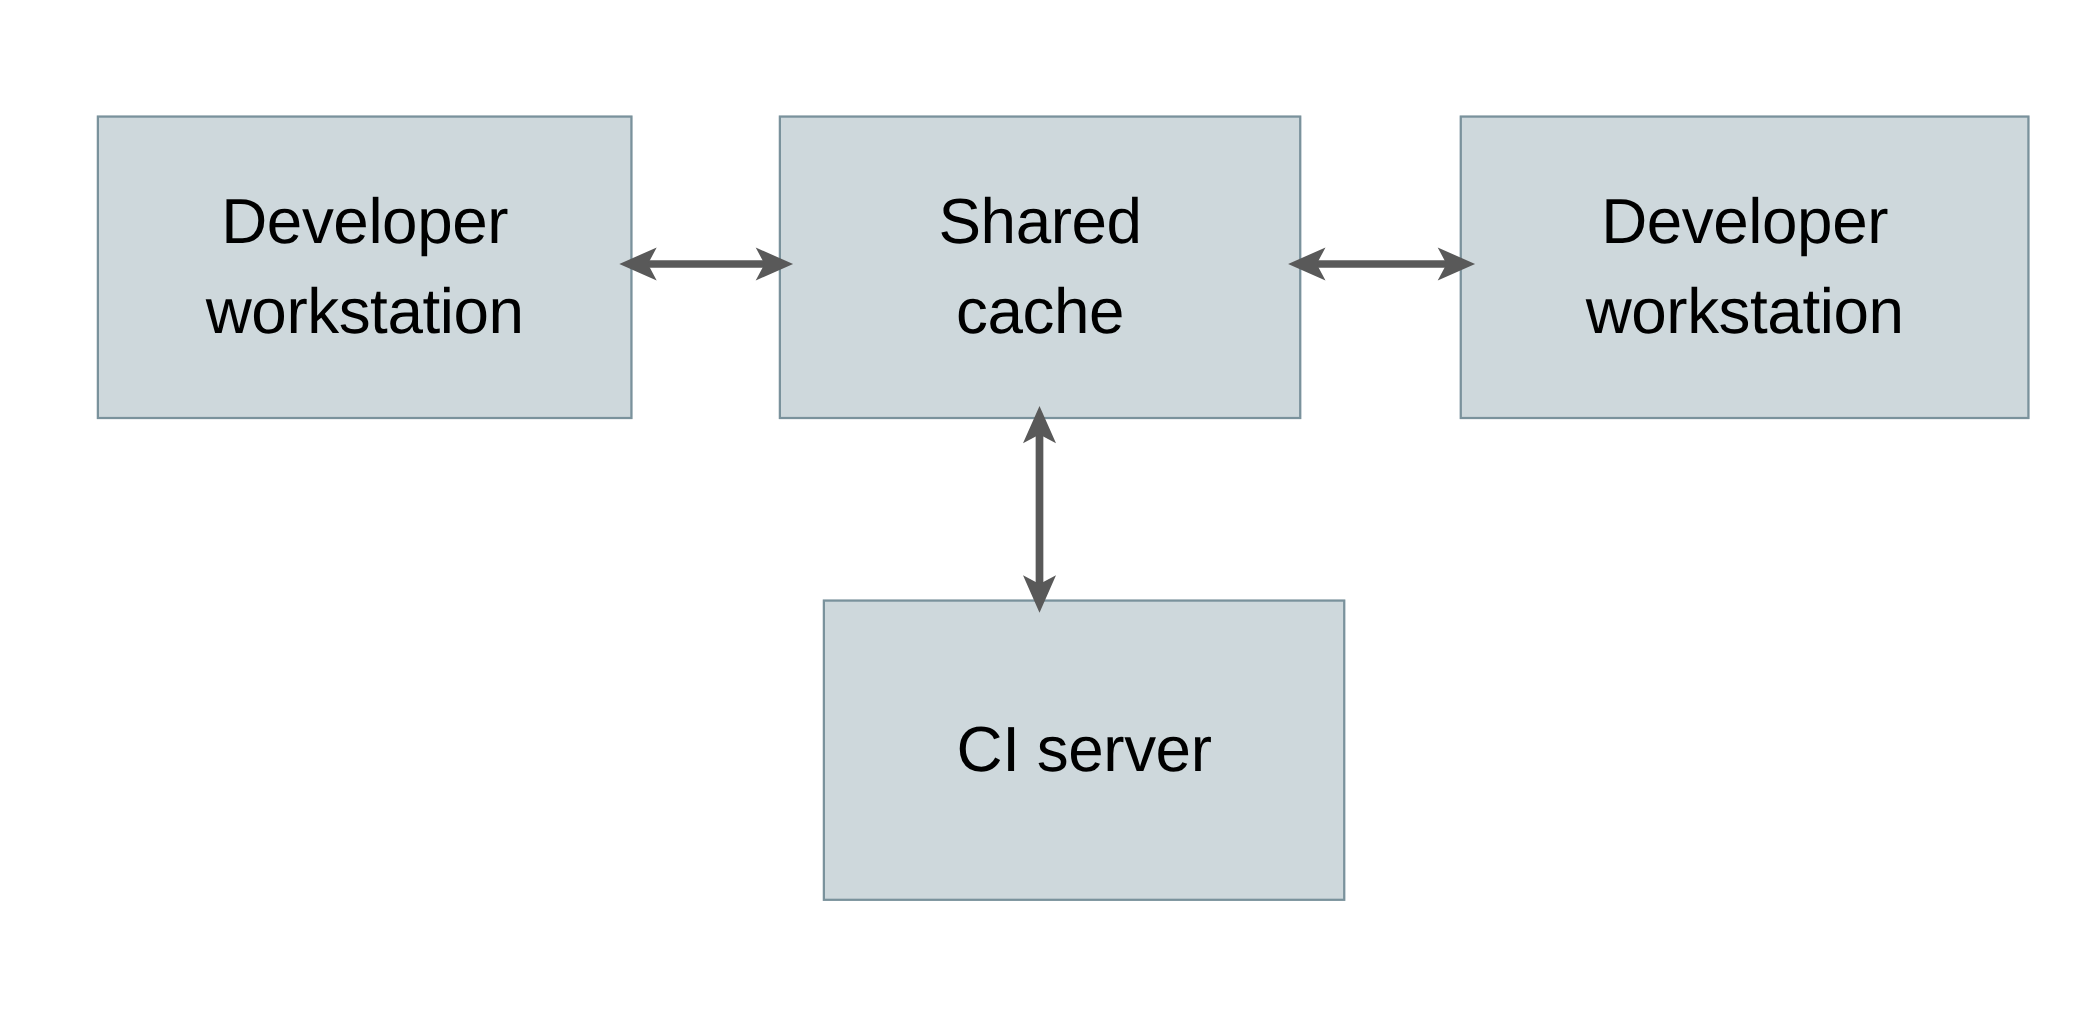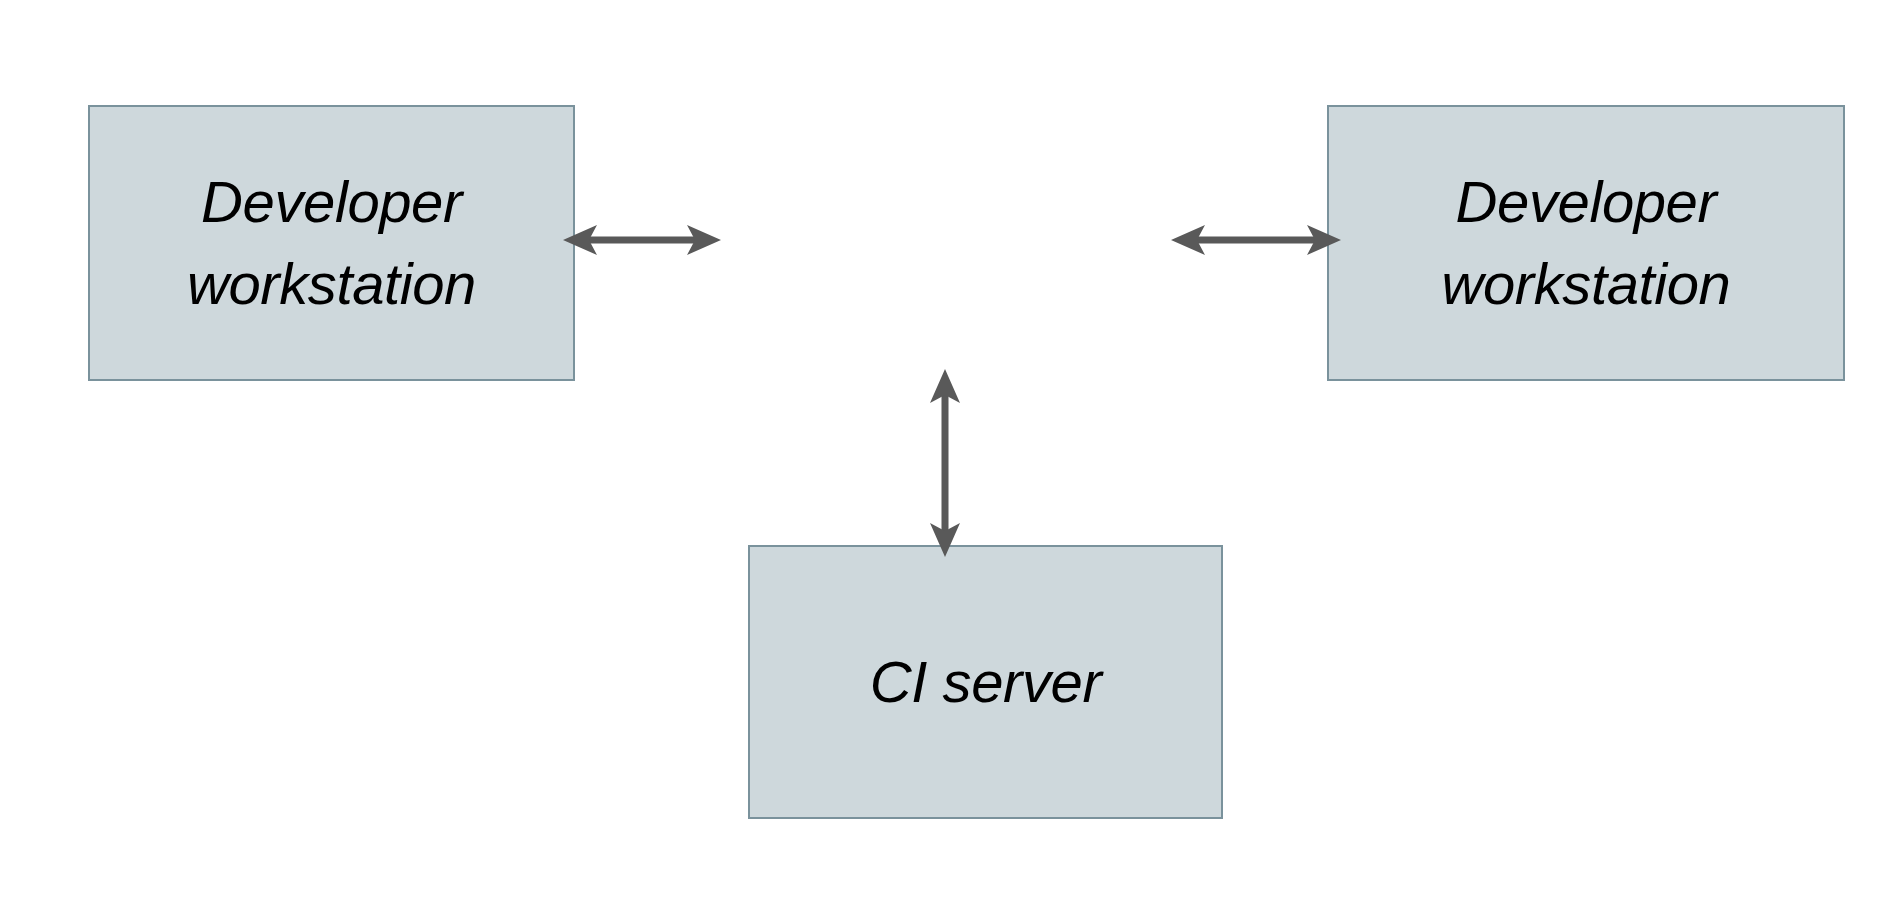--- a/index.html
+++ b/index.html
@@ -10,21 +10,20 @@
   }
   body {
     font-family: "Liberation Sans", "DejaVu Sans", sans-serif;
   }
   #canvas {
     position: relative;
     width: 1900px;
     height: 922px;
     background: #ffffff;
     overflow: hidden;
-    font-style: italic;
   }
   .node {
     position: absolute;
     box-sizing: border-box;
     background: #ced8dc;
     border: 2px solid #7a929c;
     display: flex;
     align-items: center;
     justify-content: center;
     text-align: center;
@@ -59,20 +58,24 @@
 </head>
 <body>
 
 <div id="canvas">
 
   <div class="node" id="node-dev-left">
     <div class="node-label">Developer
 workstation</div>
   </div>
 
+  <div class="node" id="node-shared">
+    <div class="node-label">Shared
+cache</div>
+  </div>
 
   <div class="node" id="node-dev-right">
     <div class="node-label">Developer
 workstation</div>
   </div>
 
   <div class="node" id="node-ci">
     <div class="node-label">CI server</div>
   </div>
 

